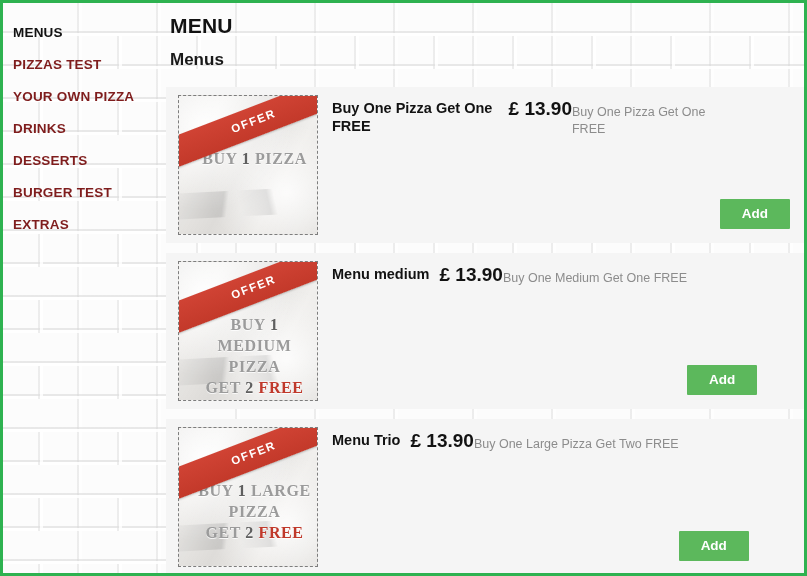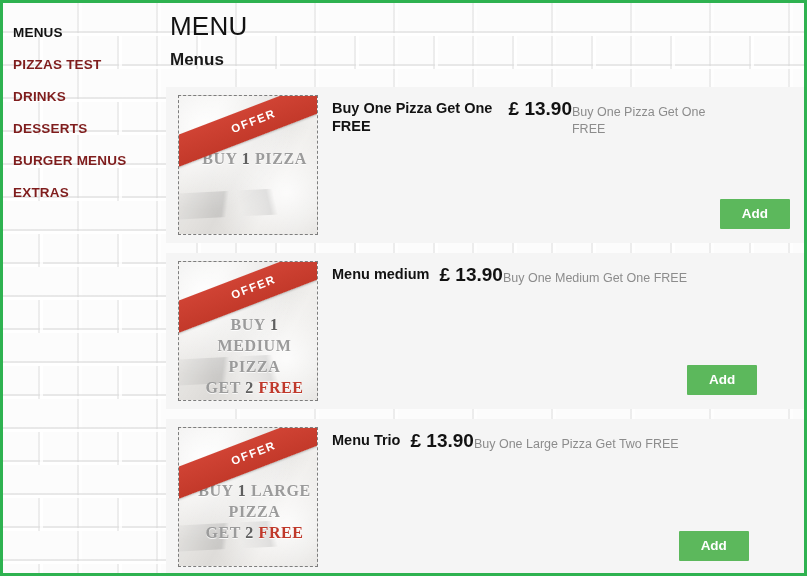--- a/index.html
+++ b/index.html
@@ -113,22 +113,22 @@
 
   
   #content {
     flex: 1 1 auto;
     position: relative;
     z-index: 2;
     padding-top: 6px;
     min-width: 0;
   }
   #page-title {
-    font-size: 26px;
-    font-weight: normal;
+    font-size: 21px;
+    font-weight: bold;
     color: #121212;
     line-height: 28px;
     padding: 3px 0 0 4px;
     letter-spacing: .2px;
   }
   #section-title {
     font-size: 17px;
     font-weight: bold;
     color: #1a1a1a;
     line-height: 22px;
@@ -281,23 +281,24 @@
 <body>
 
 <div id="app-frame">
   <div class="brick-wall"></div>
 
   <div id="layout">
 
     <nav id="sidebar">
         <div class="nav-item active">MENUS</div>
         <div class="nav-item">PIZZAS TEST</div>
+        <div class="nav-item">YOUR OWN PIZZA</div>
         <div class="nav-item">DRINKS</div>
         <div class="nav-item">DESSERTS</div>
-        <div class="nav-item">BURGER MENUS</div>
+        <div class="nav-item">BURGER TEST</div>
         <div class="nav-item">EXTRAS</div>
       </nav>
 
     <main id="content">
       <div id="page-title">MENU</div>
       <div id="section-title">Menus</div>
       <div id="menu-list">
           <div class="menu-card">
             <div class="coupon">
               <div class="ribbon">

